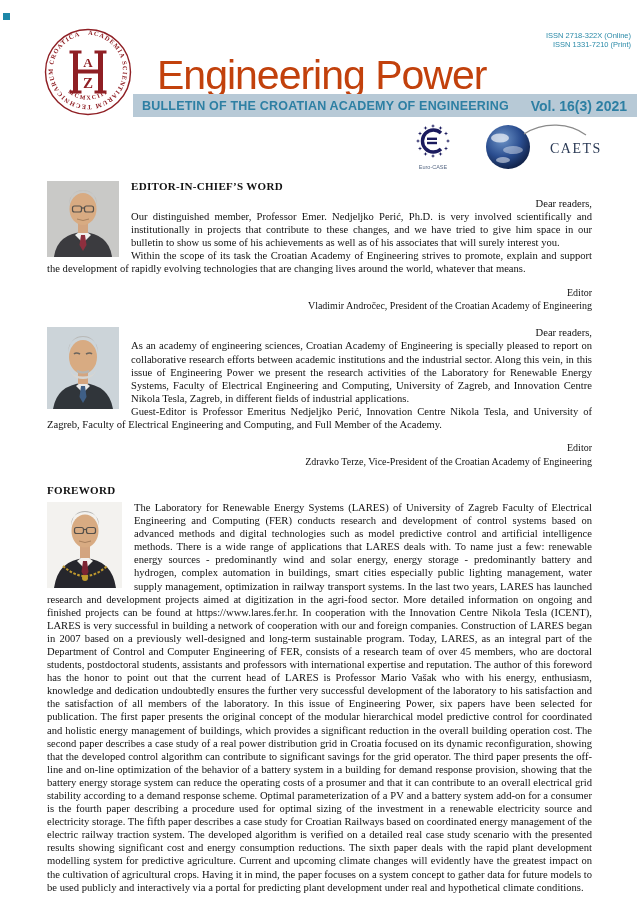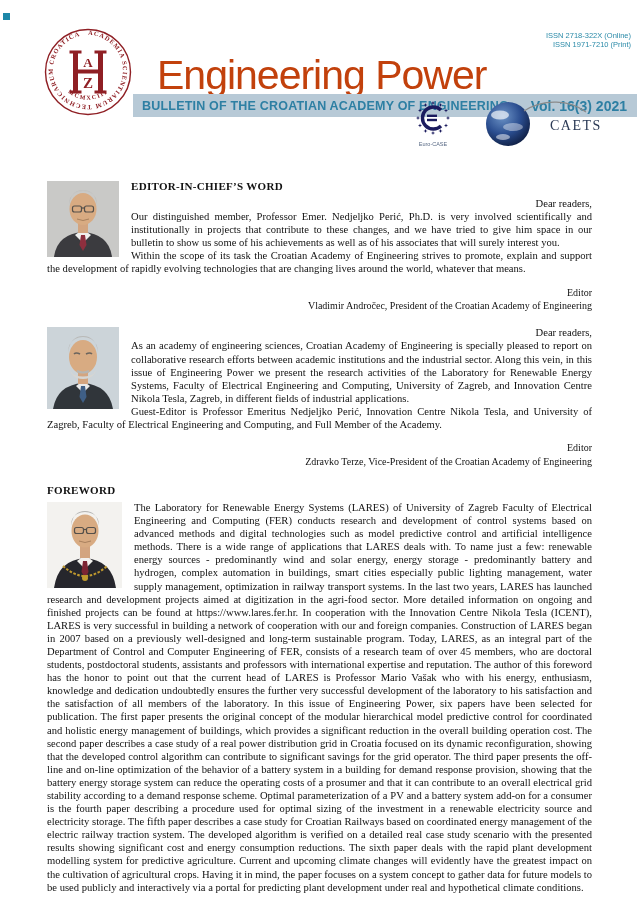--- a/index.html
+++ b/index.html
@@ -15,21 +15,21 @@
         letter-spacing:-1px;color:#c2410c;white-space:nowrap;}
   .issn{position:absolute;right:6px;top:31px;text-align:right;
         font-family:"Liberation Sans",sans-serif;font-weight:normal;font-size:7.5px;
         line-height:9px;color:#2a8aa8;}
   .banner{position:absolute;left:133px;right:0;top:94px;height:23px;background:#b7c9d6;
         display:flex;justify-content:space-between;align-items:center;
         padding:0 10px 0 9px;box-sizing:border-box;
         font-family:"Liberation Sans",sans-serif;font-weight:bold;color:#2d7fa3;}
   .banner .banner-text{font-size:12.5px;letter-spacing:.2px;}
   .banner .banner-vol{font-size:14px;}
-  .partners{position:absolute;left:410px;top:97px;display:flex;gap:26px;align-items:flex-start;}
+  .partners{position:absolute;left:410px;top:120px;display:flex;gap:26px;align-items:flex-start;}
 
   
   .content{padding:6px 45px 0 47px;}
   section{overflow:hidden;}
   .sec-1{margin-bottom:14px;}
   .sec-2{margin-bottom:16px;}
   h2{margin:0 0 5px;font-size:11px;font-weight:bold;letter-spacing:.3px;}
   p{margin:0;font-size:10.6px;line-height:13.1px;text-align:justify;}
   .salut{text-align:right;}
   .photo{float:left;margin:1px 12px 2px 0;}
@@ -71,21 +71,21 @@
           <text x="44" y="41" text-anchor="middle" font-family="Liberation Serif, serif" font-size="13" font-weight="bold" fill="#8f1f24">A</text>
           <text x="44" y="62" text-anchor="middle" font-family="Liberation Serif, serif" font-size="15" font-weight="bold" fill="#8f1f24">Z</text>
         </g>
       </svg>
     </div>
 
     <h1 class="bulletin-title">Engineering Power</h1>
 
     <div class="issn">
       <div>ISSN 2718-322X (Online)</div>
-      <div>ISSN 1971-7210 (Print)</div>
+      <div>ISSN 1331-7210 (Print)</div>
     </div>
 
     <div class="banner">
       <span class="banner-text">BULLETIN OF THE CROATIAN ACADEMY OF ENGINEERING</span>
       <span class="banner-vol">Vol. 16(3) 2021</span>
     </div>
 
     <div class="partners">
 
       <svg width="46" height="52" viewBox="0 0 46 52">

